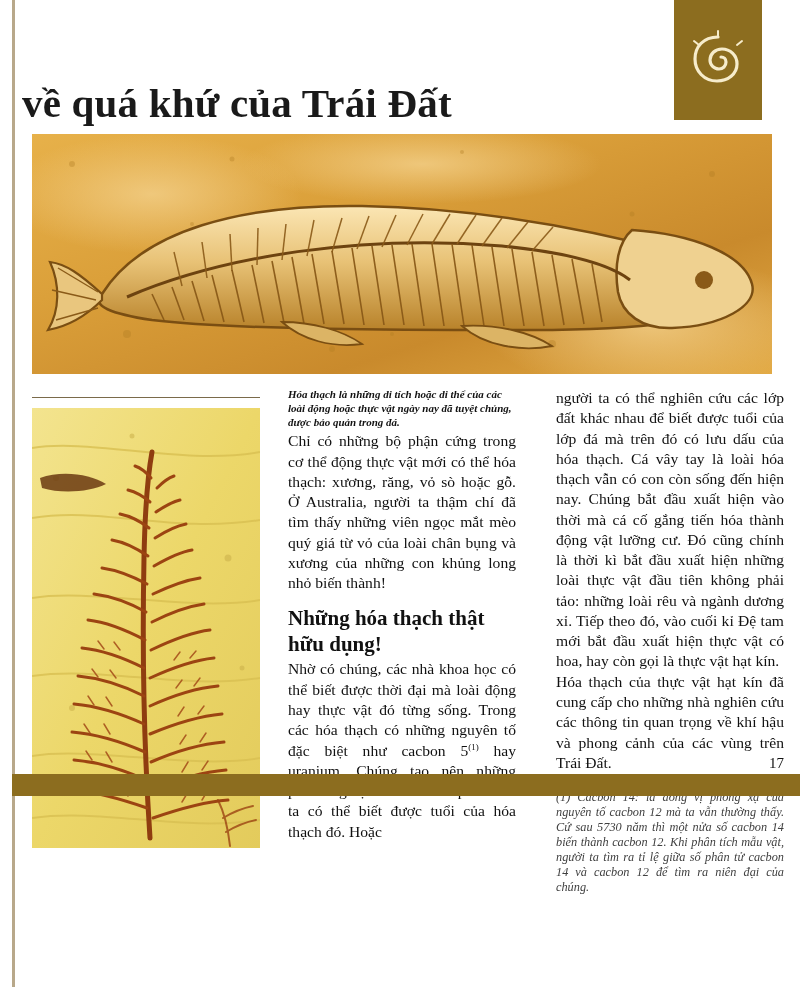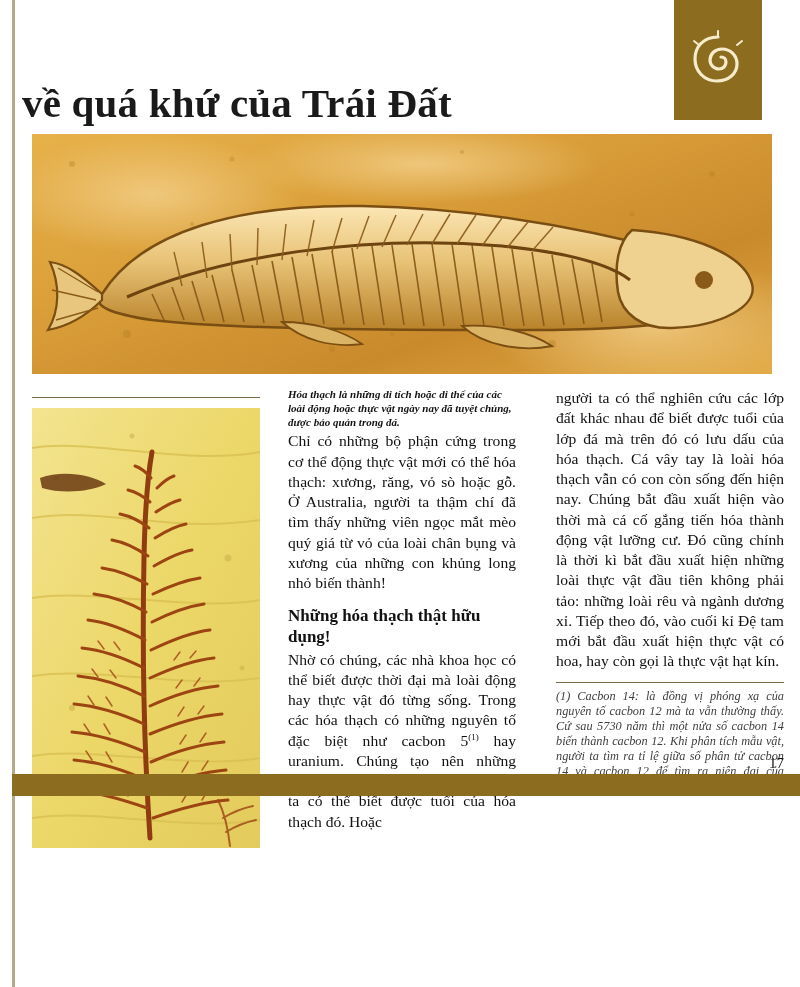--- a/index.html
+++ b/index.html
@@ -105,21 +105,21 @@
   .lead {
     font-weight: bold;
     font-style: italic;
     font-size: 11px;
     line-height: 1.25;
     margin: 0 0 2px 0;
     text-align: left;
   }
   .subhead {
     font-weight: bold;
-    font-size: 17px;
+    font-size: 21px;
     line-height: 1.24;
     margin: 12px 0 2px 0;
     text-align: left;
   }
   .body-p { margin: 0; }
   .body-p + .body-p { margin-top: 0px; }
 
   .footnote {
     margin-top: 10px;
     border-top: 1.5px solid #7a6a4a;
@@ -387,19 +387,20 @@
 
   <div class="col col-2">
     <p class="lead">Hóa thạch là những di tích hoặc di thể của các loài động hoặc thực vật ngày nay đã tuyệt chủng, được bảo quản trong đá.</p>
     <p class="body-p">Chỉ có những bộ phận cứng trong cơ thể động thực vật mới có thể hóa thạch: xương, răng, vỏ sò hoặc gỗ. Ở Australia, người ta thậm chí đã tìm thấy những viên ngọc mắt mèo quý giá từ vỏ của loài chân bụng và xương của những con khủng long nhỏ biến thành!</p>
     <p class="subhead">Những hóa thạch thật hữu dụng!</p>
     <p class="body-p"><span>Nhờ có chúng, các nhà khoa học có thể biết được thời đại mà loài động hay thực vật đó từng sống. Trong các hóa thạch có những nguyên tố đặc biệt như cacbon 5</span><sup>(1)</sup><span> hay uranium. Chúng tạo nên những phản ứng hạt nhân mà khi phân tích ta có thể biết được tuổi của hóa thạch đó. Hoặc</span></p>
   </div>
 
   <div class="col col-3">
     <p class="body-p">người ta có thể nghiên cứu các lớp đất khác nhau để biết được tuổi của lớp đá mà trên đó có lưu dấu của hóa thạch. Cá vây tay là loài hóa thạch vẫn có con còn sống đến hiện nay. Chúng bắt đầu xuất hiện vào thời mà cá cố gắng tiến hóa thành động vật lưỡng cư. Đó cũng chính là thời kì bắt đầu xuất hiện những loài thực vật đầu tiên không phải tảo: những loài rêu và ngành dương xỉ. Tiếp theo đó, vào cuối kỉ Đệ tam mới bắt đầu xuất hiện thực vật có hoa, hay còn gọi là thực vật hạt kín.</p>
+    <p class="body-p">Hóa thạch của thực vật hạt kín đã cung cấp cho những nhà nghiên cứu các thông tin quan trọng về khí hậu và phong cảnh của các vùng trên Trái Đất.</p>
     <p class="footnote">(1) Cacbon 14: là đồng vị phóng xạ của nguyên tố cacbon 12 mà ta vẫn thường thấy. Cứ sau 5730 năm thì một nửa số cacbon 14 biến thành cacbon 12. Khi phân tích mẫu vật, người ta tìm ra tỉ lệ giữa số phân tử cacbon 14 và cacbon 12 để tìm ra niên đại của chúng.</p>
   </div>
 
   <div class="page-number">17</div>
   <div class="footer-bar"></div>
 
 </div>
 
 </body></html>

